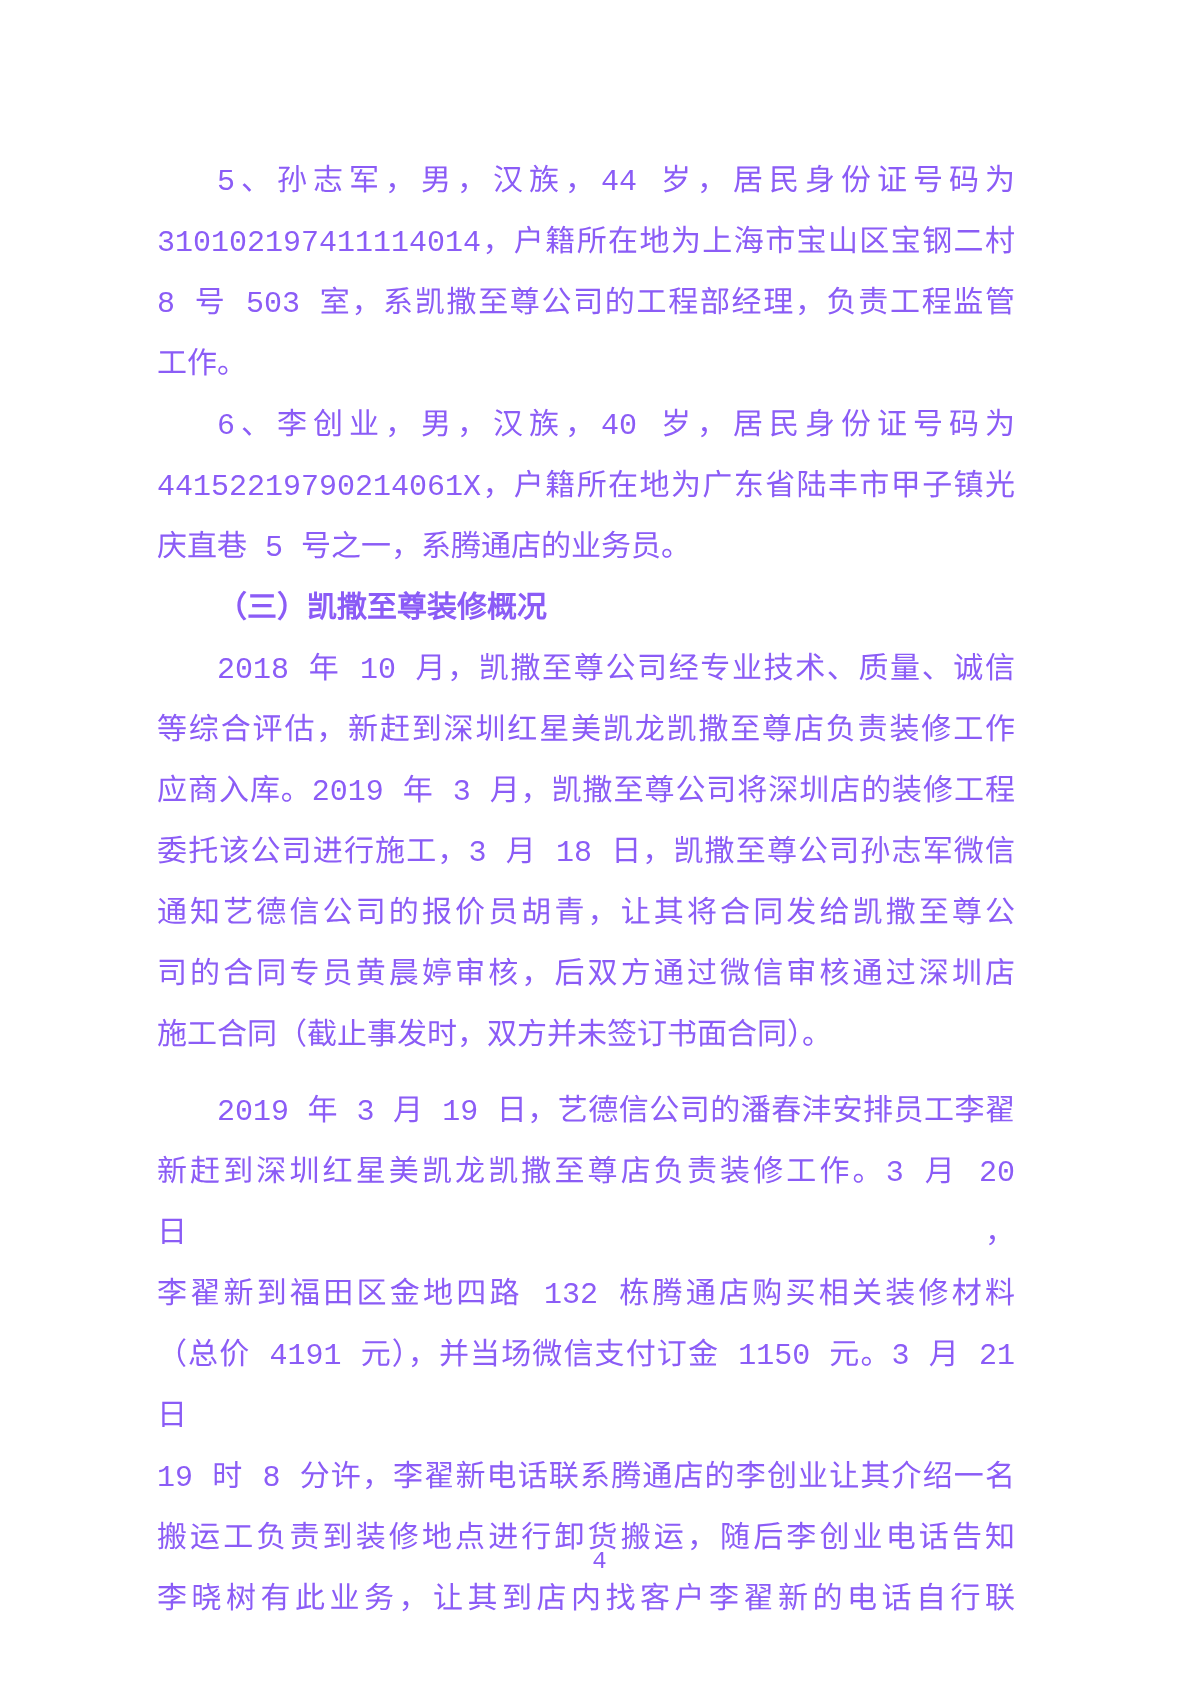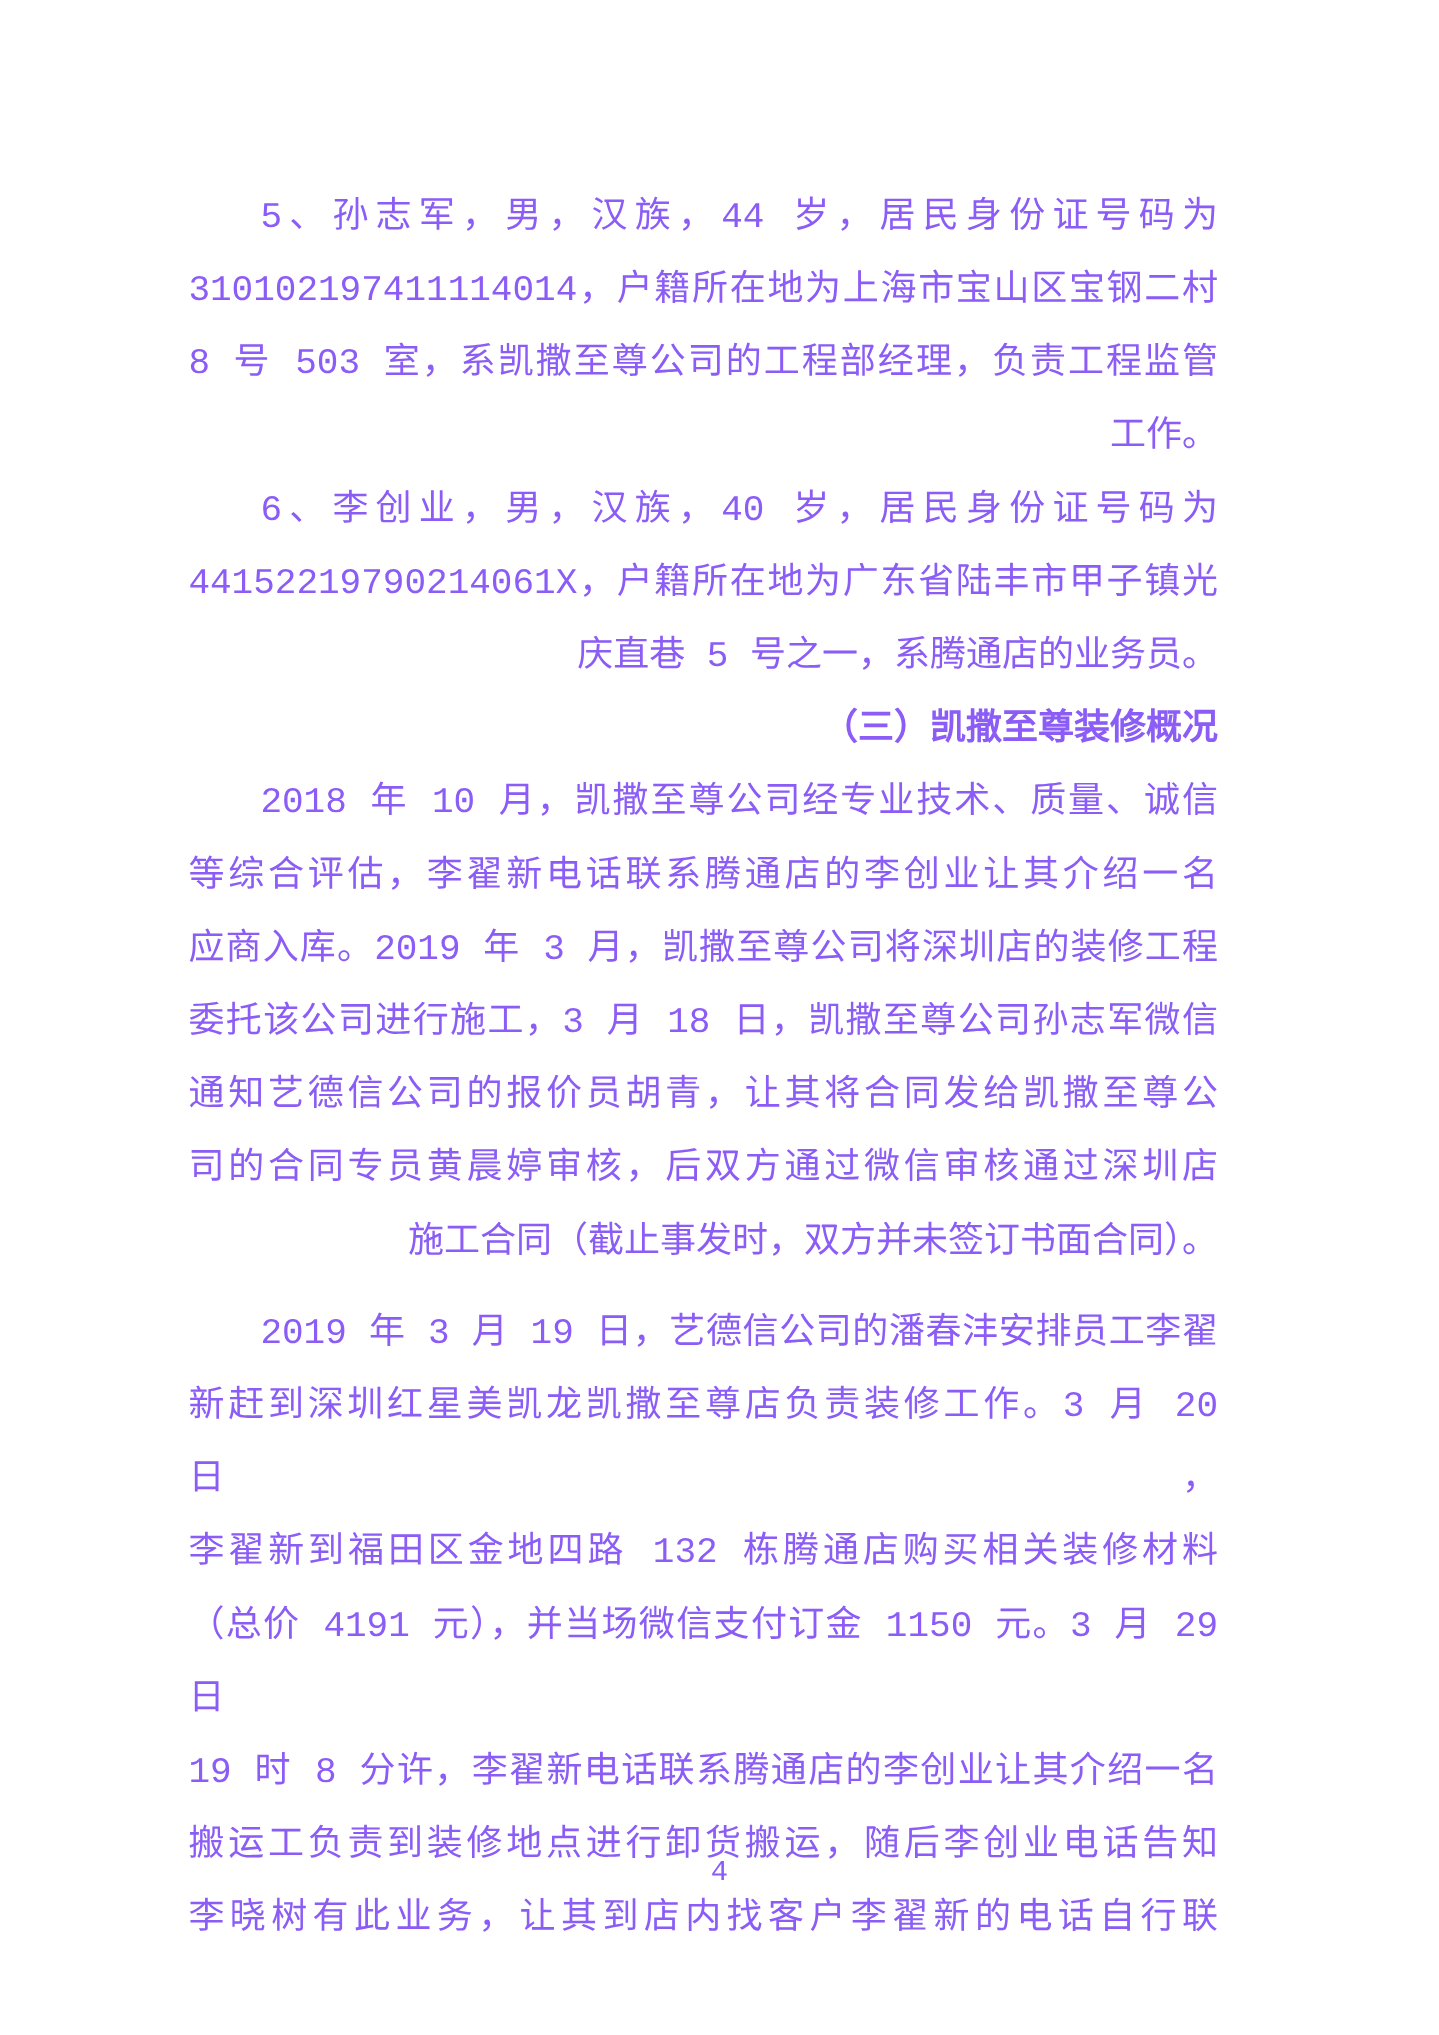--- a/index.html
+++ b/index.html
@@ -21,21 +21,21 @@
     position: absolute;
     left: 157px;
     top: 152px;
     width: 858px;
     font-size: 30px;
     line-height: 61px;
   }
   .paragraph { margin: 0; }
   .paragraph.heading { font-weight: bold; }
   .text-line {
-    text-align: right;
+    text-align: left;
     white-space: normal;
   }
   .text-line.justified {
     text-align: justify;
     text-align-last: justify;
   }
   .text-line.first-line {
     text-indent: 2em;
   }
   .page-number {
@@ -62,31 +62,31 @@
       <div class="paragraph">
         <div class="text-line justified first-line">6、李创业，男，汉族，40 岁，居民身份证号码为</div>
         <div class="text-line justified">44152219790214061X，户籍所在地为广东省陆丰市甲子镇光</div>
         <div class="text-line">庆直巷 5 号之一，系腾通店的业务员。</div>
       </div>
       <div class="paragraph heading">
         <div class="text-line first-line">（三）凯撒至尊装修概况</div>
       </div>
       <div class="paragraph">
         <div class="text-line justified first-line">2018 年 10 月，凯撒至尊公司经专业技术、质量、诚信</div>
-        <div class="text-line justified">等综合评估，李翟新电话联系腾通店的李创业让其介绍一名</div>
+        <div class="text-line justified">等综合评估，新赶到深圳红星美凯龙凯撒至尊店负责装修工作</div>
         <div class="text-line justified">应商入库。2019 年 3 月，凯撒至尊公司将深圳店的装修工程</div>
         <div class="text-line justified">委托该公司进行施工，3 月 18 日，凯撒至尊公司孙志军微信</div>
         <div class="text-line justified">通知艺德信公司的报价员胡青，让其将合同发给凯撒至尊公</div>
         <div class="text-line justified">司的合同专员黄晨婷审核，后双方通过微信审核通过深圳店</div>
         <div class="text-line">施工合同（截止事发时，双方并未签订书面合同）。</div>
       </div>
       <div class="paragraph" style="margin-top: 15px;">
         <div class="text-line justified first-line">2019 年 3 月 19 日，艺德信公司的潘春沣安排员工李翟</div>
         <div class="text-line justified">新赶到深圳红星美凯龙凯撒至尊店负责装修工作。3 月 20 日，</div>
         <div class="text-line justified">李翟新到福田区金地四路 132 栋腾通店购买相关装修材料</div>
-        <div class="text-line justified">（总价 4191 元），并当场微信支付订金 1150 元。3 月 29 日</div>
+        <div class="text-line justified">（总价 4191 元），并当场微信支付订金 1150 元。3 月 21 日</div>
         <div class="text-line justified">19 时 8 分许，李翟新电话联系腾通店的李创业让其介绍一名</div>
         <div class="text-line justified">搬运工负责到装修地点进行卸货搬运，随后李创业电话告知</div>
         <div class="text-line justified">李晓树有此业务，让其到店内找客户李翟新的电话自行联</div>
       </div>
     </div>
   <div class="page-number">4</div>
 </div>
 
 </body></html>

